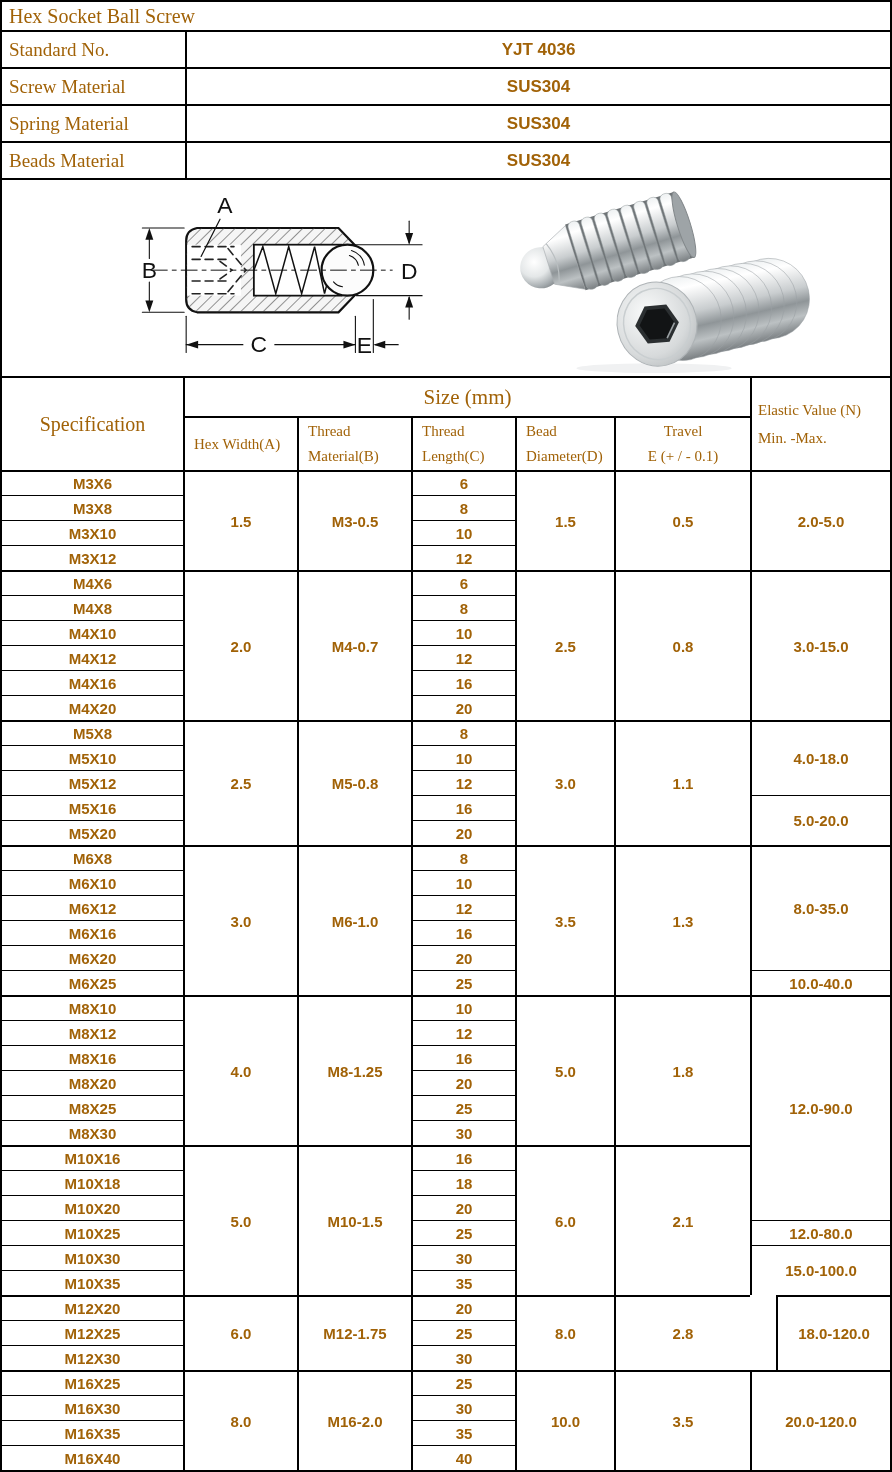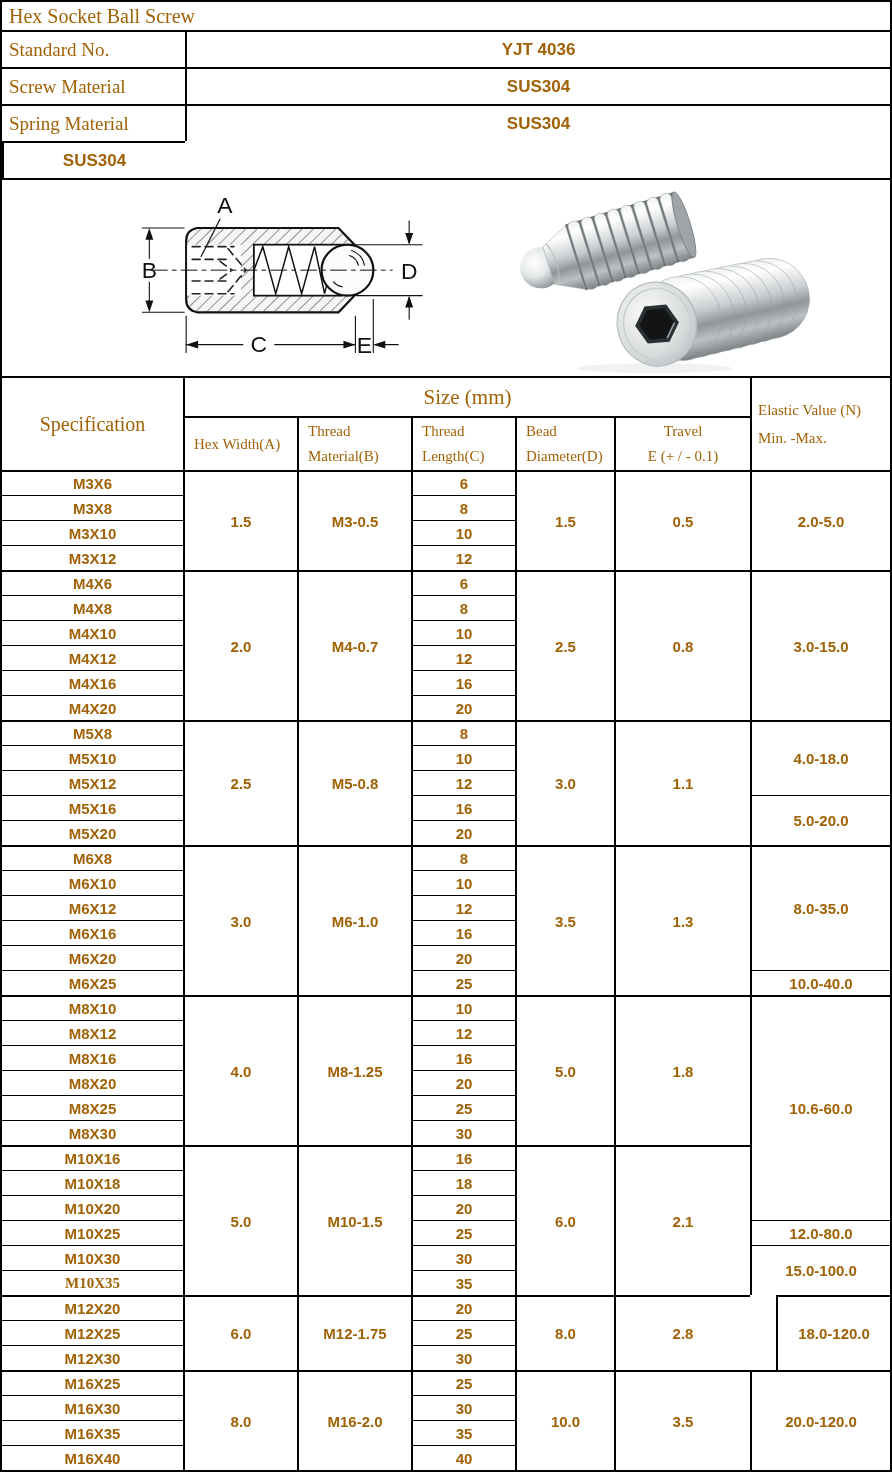--- a/index.html
+++ b/index.html
@@ -42,20 +42,21 @@
 
     <div class="icell ilabel">Standard No.</div>
     <div class="icell ivalue">YJT 4036</div>
 
     <div class="icell ilabel">Screw Material</div>
     <div class="icell ivalue">SUS304</div>
 
     <div class="icell ilabel">Spring Material</div>
     <div class="icell ivalue">SUS304</div>
 
+    <div class="icell ilabel">Beads Material</div>
     <div class="icell ivalue">SUS304</div>
   </div>
 
   <div class="figure">
     <svg width="888" height="196" viewBox="0 0 892 200" preserveAspectRatio="none">
       <defs>
         <pattern id="hatch" patternUnits="userSpaceOnUse" width="8" height="8" patternTransform="rotate(45 0 0)">
           <line x1="0" y1="0" x2="0" y2="8" stroke="#3c3c3c" stroke-width="1.1"></line>
         </pattern>
         <radialGradient id="ballG" cx="0.38" cy="0.32" r="0.8">
@@ -293,21 +294,21 @@
       <div class="cell g" style="grid-area: 30 / 5 / span 6;">6.0</div>
       <div class="cell g" style="grid-area: 30 / 6 / span 6;">2.1</div>
       <div class="cell t first" style="grid-area: 31 / 1;">M10X18</div>
       <div class="cell t" style="grid-area: 31 / 4;">18</div>
       <div class="cell t first" style="grid-area: 32 / 1;">M10X20</div>
       <div class="cell t" style="grid-area: 32 / 4;">20</div>
       <div class="cell t first" style="grid-area: 33 / 1;">M10X25</div>
       <div class="cell t" style="grid-area: 33 / 4;">25</div>
       <div class="cell t first" style="grid-area: 34 / 1;">M10X30</div>
       <div class="cell t" style="grid-area: 34 / 4;">30</div>
-      <div class="cell t first" style="grid-area: 35 / 1; font-family: Liberation Serif, serif;">M10X35</div>
+      <div class="cell t first" style="grid-area: 35 / 1;">M10X35</div>
       <div class="cell t" style="grid-area: 35 / 4;">35</div>
       <div class="cell g first" style="grid-area: 36 / 1;">M12X20</div>
       <div class="cell g" style="grid-area: 36 / 2 / span 3;">6.0</div>
       <div class="cell g" style="grid-area: 36 / 3 / span 3;">M12-1.75</div>
       <div class="cell g" style="grid-area: 36 / 4;">20</div>
       <div class="cell g" style="grid-area: 36 / 5 / span 3;">8.0</div>
       <div class="cell g" style="grid-area: 36 / 6 / span 3;">2.8</div>
       <div class="cell t first" style="grid-area: 37 / 1;">M12X25</div>
       <div class="cell t" style="grid-area: 37 / 4;">25</div>
       <div class="cell t first" style="grid-area: 38 / 1;">M12X30</div>
@@ -323,20 +324,20 @@
       <div class="cell t first" style="grid-area: 41 / 1;">M16X35</div>
       <div class="cell t" style="grid-area: 41 / 4;">35</div>
       <div class="cell t first" style="grid-area: 42 / 1;">M16X40</div>
       <div class="cell t" style="grid-area: 42 / 4;">40</div>
       <div class="cell g" style="grid-area: 3 / 7 / span 4;">2.0-5.0</div>
       <div class="cell g" style="grid-area: 7 / 7 / span 6;">3.0-15.0</div>
       <div class="cell g" style="grid-area: 13 / 7 / span 3;">4.0-18.0</div>
       <div class="cell t" style="grid-area: 16 / 7 / span 2;">5.0-20.0</div>
       <div class="cell g" style="grid-area: 18 / 7 / span 5;">8.0-35.0</div>
       <div class="cell t" style="grid-area: 23 / 7 / span 1;">10.0-40.0</div>
-      <div class="cell g" style="grid-area: 24 / 7 / span 9;">10.6-60.0</div>
+      <div class="cell g" style="grid-area: 24 / 7 / span 9;">12.0-90.0</div>
       <div class="cell t" style="grid-area: 33 / 7 / span 1;">12.0-80.0</div>
       <div class="cell t" style="grid-area: 34 / 7 / span 2;">15.0-100.0</div>
       <div class="cell g" style="grid-area: 36 / 7 / span 3; margin-left: 26px;">18.0-120.0</div>
       <div class="cell g" style="grid-area: 39 / 7 / span 4;">20.0-120.0</div>
     </div>
 
 </div>
 
 </body></html>

